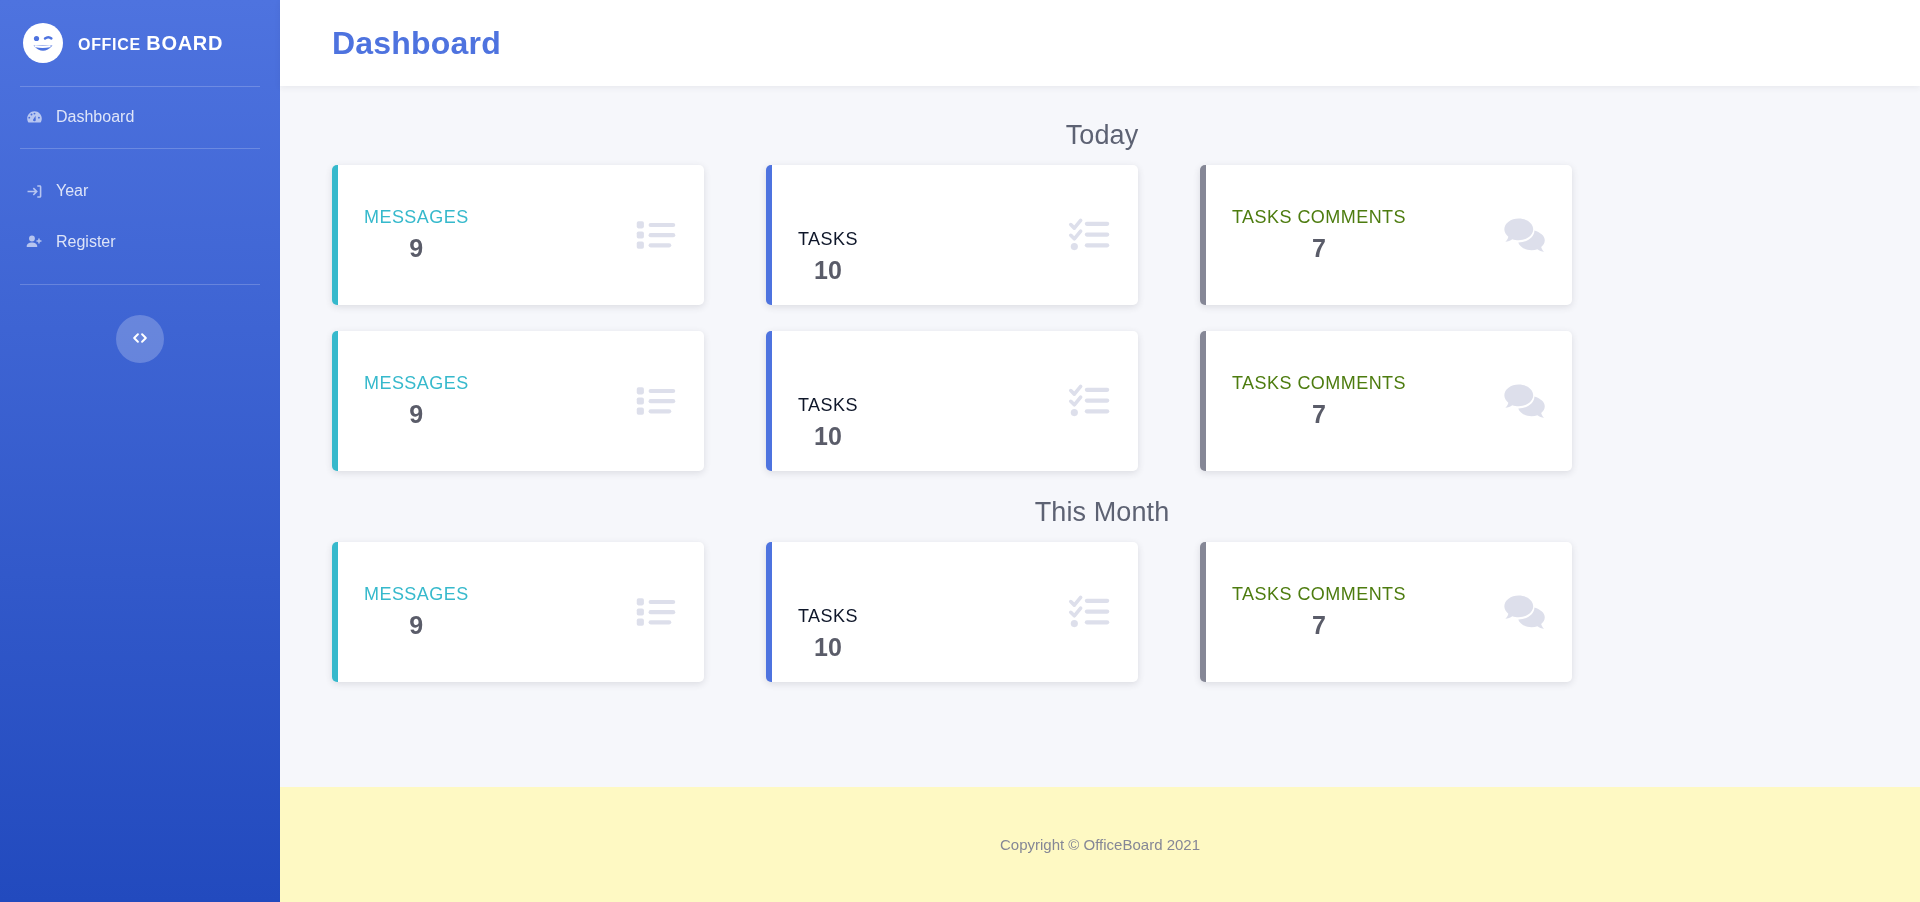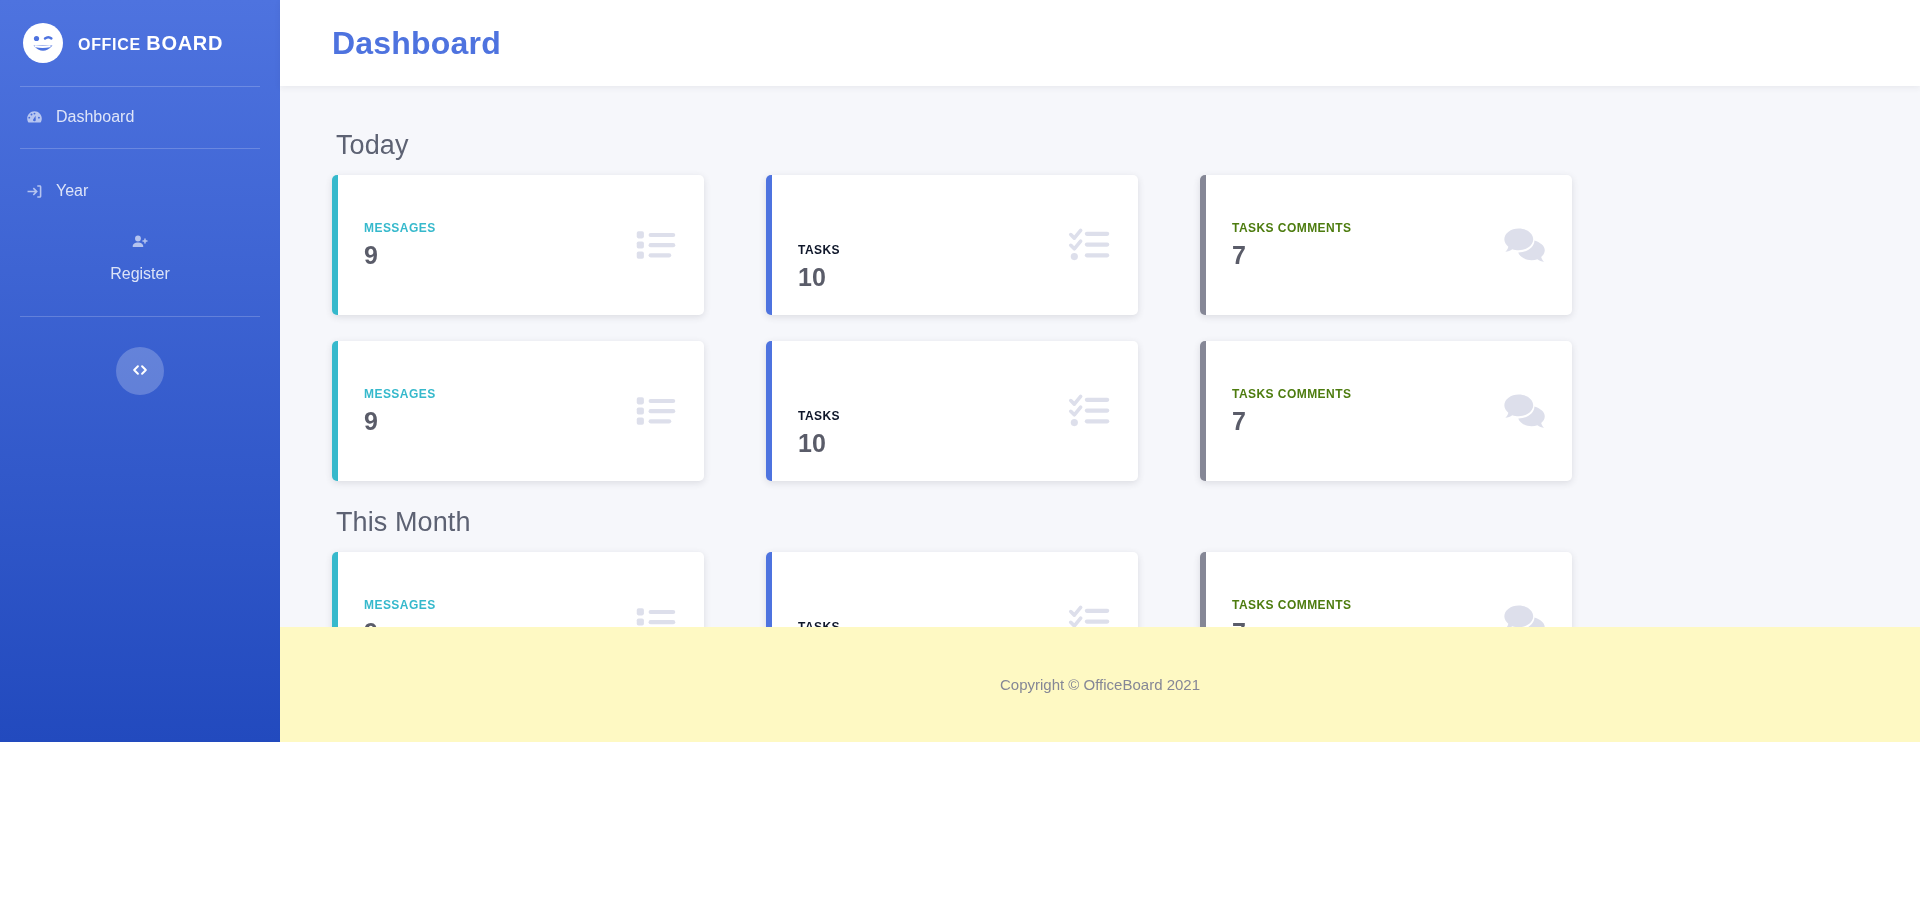--- a/index.html
+++ b/index.html
@@ -8,21 +8,22 @@
     width: 1920px;
     height: 902px;
     overflow: hidden;
     font-family: "Liberation Sans", sans-serif;
     background: #ffffff;
   }
 
   .app {
     display: flex;
     width: 1920px;
-    height: 742px;
+    height: 902px;
+    text-align: center;
   }
 
   
   .sidebar {
     width: 280px;
     flex: 0 0 280px;
     background: linear-gradient(180deg, #4e73df 0%, #224abe 100%);
     color: #ffffff;
     position: relative;
     padding-top: 0;
@@ -128,21 +129,21 @@
     flex: 1 1 auto;
     background: #f6f7fb;
     padding: 34px 52px 40px 52px;
     overflow: hidden;
   }
 
   .section-title {
     font-size: 27px;
     font-weight: 400;
     color: #5d6273;
-    margin: 10px 0 14px 4px;
+    margin: 0 0 14px 4px;
     letter-spacing: 0.1px;
   }
   .section + .section { margin-top: 26px; }
 
   .card-row {
     display: flex;
     gap: 62px;
   }
 
   .stat-card {
@@ -155,22 +156,22 @@
     box-shadow: 0 2px 7px rgba(58,59,69,0.14);
     display: flex;
     align-items: center;
     justify-content: space-between;
     padding: 0 26px 0 26px;
     cursor: pointer;
   }
 
   .stat-text { display: flex; flex-direction: column; gap: 6px; }
   .stat-label {
-    font-size: 12px;
-    font-weight: 700;
+    font-size: 18px;
+    font-weight: 400;
     letter-spacing: 0.45px;
     text-transform: uppercase;
     color: #4e73df;
   }
   .stat-value {
     font-size: 25px;
     font-weight: 700;
     color: #5a5c69;
     line-height: 1.15;
   }
@@ -246,21 +247,21 @@
       <a class="nav-item" href="#">
         <span class="nav-icon">
           <svg width="19" height="19" viewBox="0 0 24 24" fill="currentColor" aria-hidden="true">
             <path d="M11.2 7.1 9.8 8.5l2.6 2.6H3.2v2h9.2l-2.6 2.6 1.4 1.4 5-5-5-5z"></path>
             <path d="M15.5 4h3.3c1 0 1.9.9 1.9 1.9v12.2c0 1-.9 1.9-1.9 1.9h-3.3v-2h3.2V6h-3.2V4z"></path>
           </svg>
         </span>
         <span>Year</span>
       </a>
 
-      <a class="nav-item" href="#" style="padding-top:20px;flex-direction:column;">
+      <a class="nav-item" href="#" style="padding-top:20px;">
         <span class="nav-icon">
           <svg width="19" height="19" viewBox="0 0 24 24" fill="currentColor" aria-hidden="true">
             <circle cx="8.8" cy="8.2" r="3.7"></circle>
             <path d="M8.8 13.2c-3.6 0-6.6 2-6.6 4.4v1.5h13.2v-1.5c0-2.4-3-4.4-6.6-4.4z"></path>
             <path d="M18.6 8.1h-1.9v2.2h-2.2v1.9h2.2v2.2h1.9v-2.2h2.2v-1.9h-2.2V8.1z"></path>
           </svg>
         </span>
         <span>Register</span>
       </a>
     </div>

